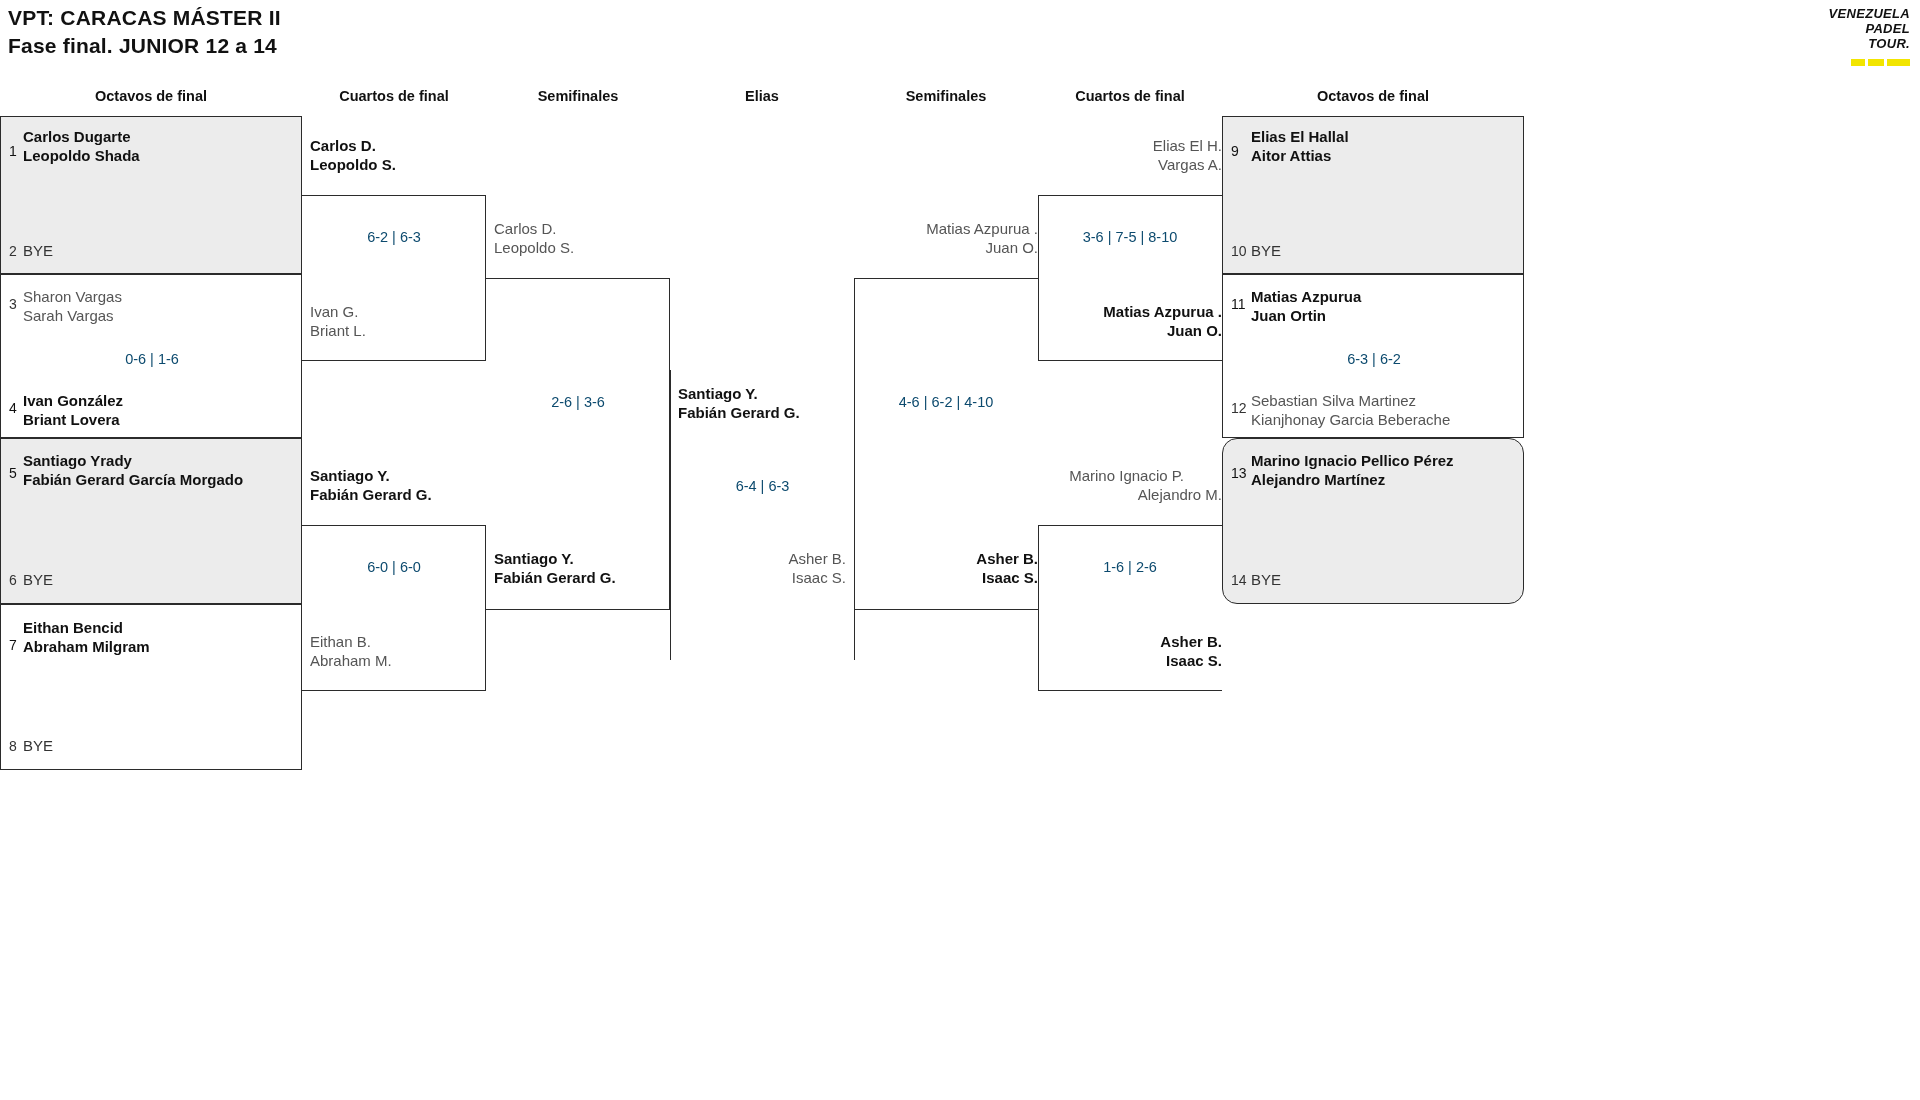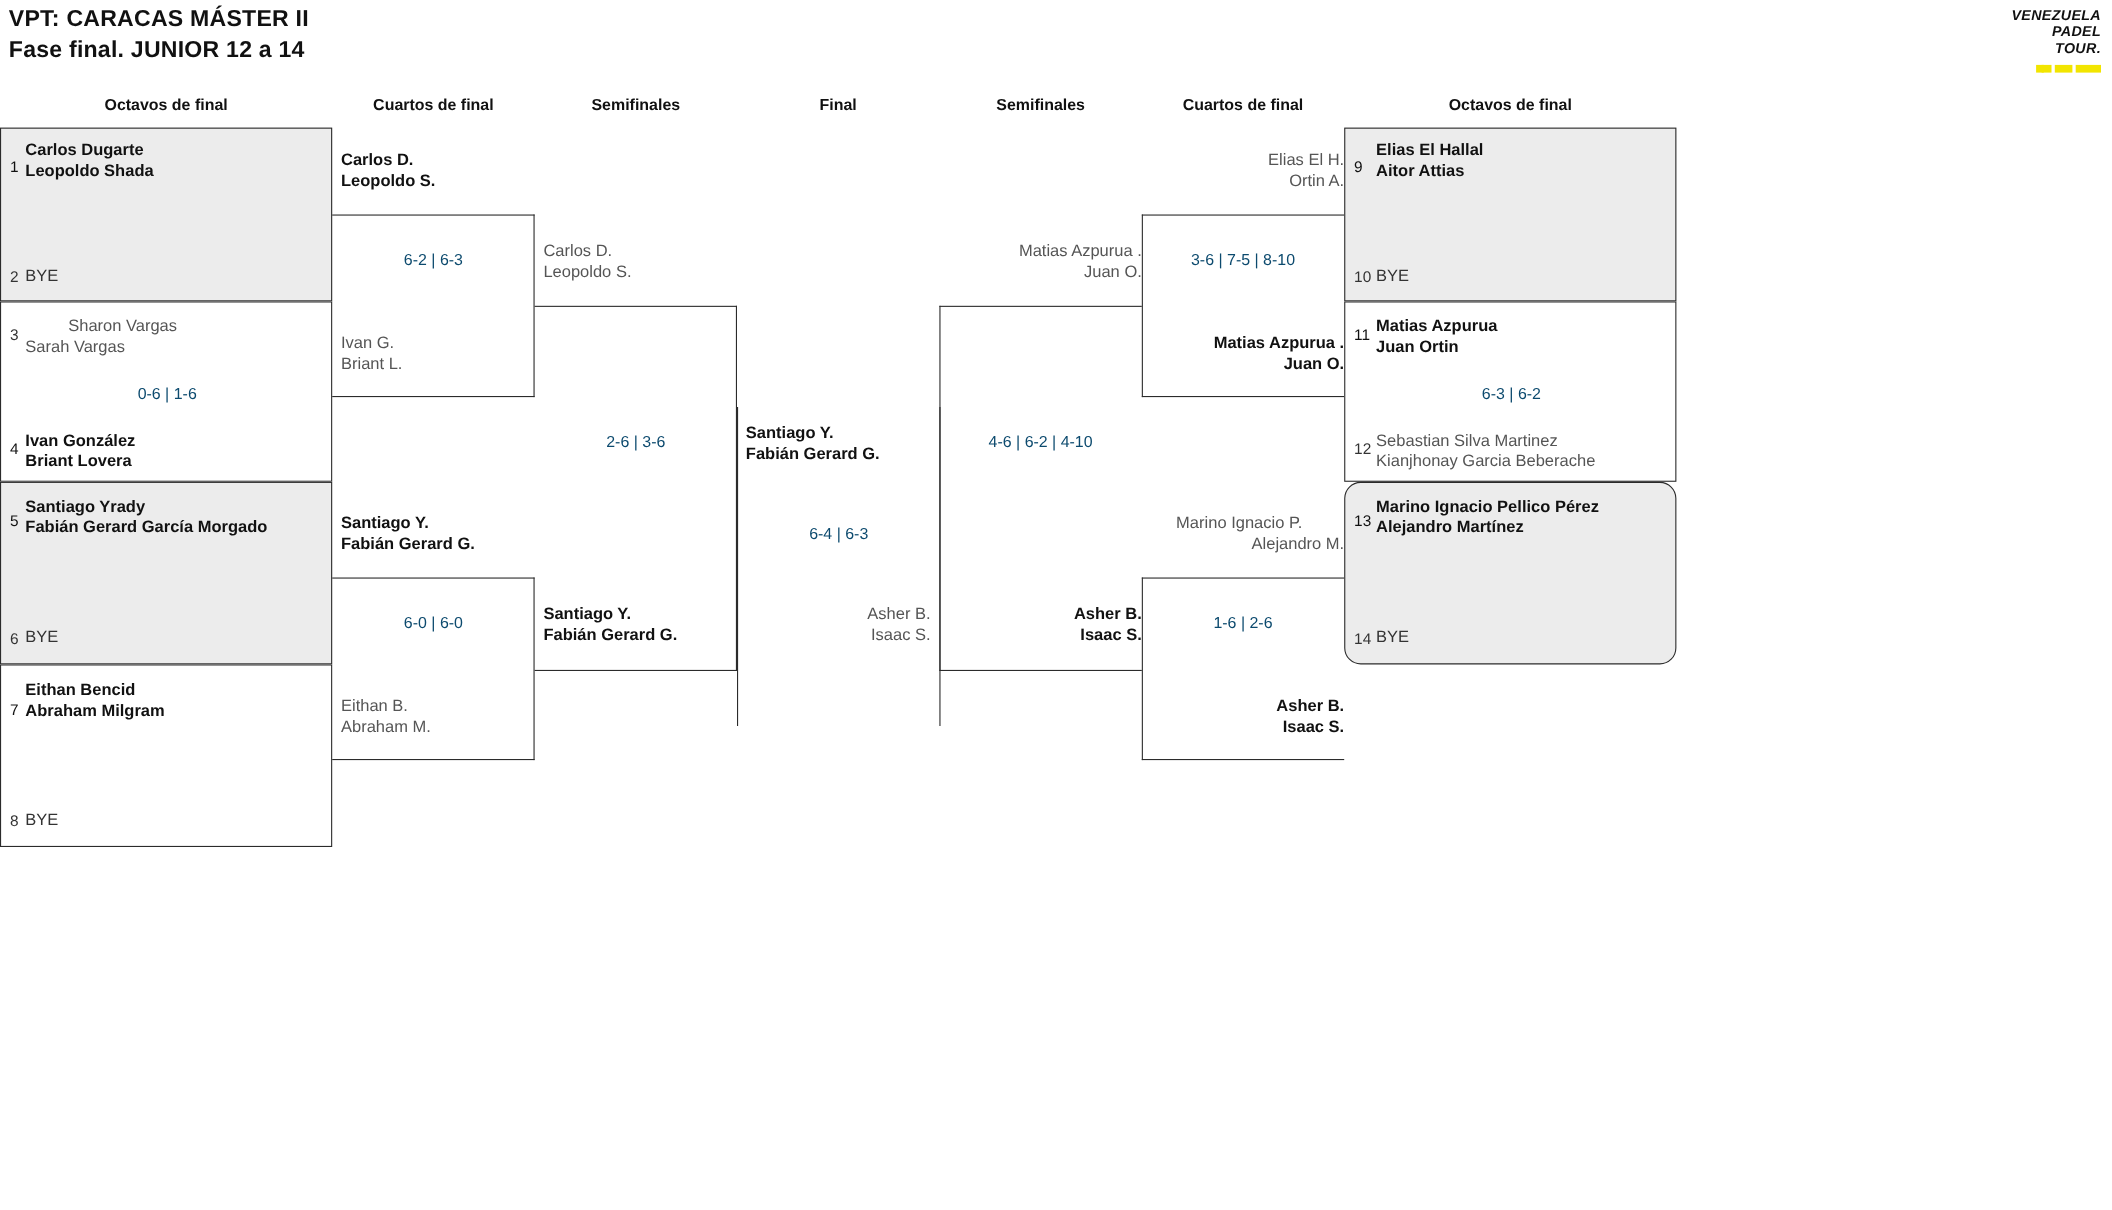--- a/index.html
+++ b/index.html
@@ -96,36 +96,36 @@
     <div class="logo-bars">
       <div class="bar b1"></div>
       <div class="bar b2"></div>
       <div class="bar b3"></div>
     </div>
   </div>
 
   <div class="round-head" style="left:0px;  top:88px; width:302px;">Octavos de final</div>
   <div class="round-head" style="left:302px; top:88px; width:184px;">Cuartos de final</div>
   <div class="round-head" style="left:486px; top:88px; width:184px;">Semifinales</div>
-  <div class="round-head" style="left:670px; top:88px; width:184px;">Final</div>
+  <div class="round-head" style="left:670px; top:88px; width:184px;">Elias</div>
   <div class="round-head" style="left:854px; top:88px; width:184px;">Semifinales</div>
   <div class="round-head" style="left:1038px; top:88px; width:184px;">Cuartos de final</div>
   <div class="round-head" style="left:1222px; top:88px; width:302px;">Octavos de final</div>
 
   <div class="cell shaded" style="left:0px; top:116px; width:302px; height:158px;">
     <div class="seed win" style="left:8px; top:27px;">1</div>
     <div class="names win" style="left:22px; top:10px;">Carlos Dugarte</div>
     <div class="names win" style="left:22px; top:29px;">Leopoldo Shada</div>
     <div class="seed" style="left:8px; top:127px;">2</div>
     <div class="bye" style="left:22px; top:124px;">BYE</div>
   </div>
 
   <div class="cell" style="left:0px; top:274px; width:302px; height:164px;">
     <div class="seed" style="left:8px; top:22px;">3</div>
-    <div class="names" style="left:22px; top:12px;margin-left:39px;">Sharon Vargas</div>
+    <div class="names" style="left:22px; top:12px;">Sharon Vargas</div>
     <div class="names" style="left:22px; top:31px;">Sarah Vargas</div>
     <div class="score" style="left:0px; top:76px; width:302px; text-align:center;">0-6 | 1-6</div>
     <div class="seed win" style="left:8px; top:126px;">4</div>
     <div class="names win" style="left:22px; top:116px;">Ivan González</div>
     <div class="names win" style="left:22px; top:135px;">Briant Lovera</div>
   </div>
 
   <div class="cell shaded" style="left:0px; top:438px; width:302px; height:166px;">
     <div class="seed win" style="left:8px; top:27px;">5</div>
     <div class="names win" style="left:22px; top:12px;">Santiago Yrady</div>
@@ -173,21 +173,21 @@
 
   <div class="box no-right" style="left:854px; top:278px; width:184px; height:332px;"></div>
   <div class="label right" style="left:846px; top:219px; width:192px;">Matias Azpurua .</div>
   <div class="label right" style="left:846px; top:238px; width:192px;">Juan O.</div>
   <div class="score" style="left:854px; top:394px; width:184px; text-align:center;">4-6 | 6-2 | 4-10</div>
   <div class="label right win" style="left:846px; top:549px; width:192px;">Asher B.</div>
   <div class="label right win" style="left:846px; top:568px; width:192px;">Isaac S.</div>
 
   <div class="box no-right" style="left:1038px; top:195px; width:184px; height:166px;"></div>
   <div class="label right" style="left:1030px; top:136px; width:192px;">Elias El H.</div>
-  <div class="label right" style="left:1030px; top:155px; width:192px;">Ortin A.</div>
+  <div class="label right" style="left:1030px; top:155px; width:192px;">Vargas A.</div>
   <div class="score" style="left:1038px; top:229px; width:184px; text-align:center;">3-6 | 7-5 | 8-10</div>
   <div class="label right win" style="left:1030px; top:302px; width:192px;">Matias Azpurua .</div>
   <div class="label right win" style="left:1030px; top:321px; width:192px;">Juan O.</div>
 
   <div class="box no-right" style="left:1038px; top:525px; width:184px; height:166px;"></div>
   <div class="label right" style="left:992px; top:466px; width:192px;">Marino Ignacio P.</div>
   <div class="label right" style="left:1030px; top:485px; width:192px;">Alejandro M.</div>
   <div class="score" style="left:1038px; top:559px; width:184px; text-align:center;">1-6 | 2-6</div>
   <div class="label right win" style="left:1030px; top:632px; width:192px;">Asher B.</div>
   <div class="label right win" style="left:1030px; top:651px; width:192px;">Isaac S.</div>

